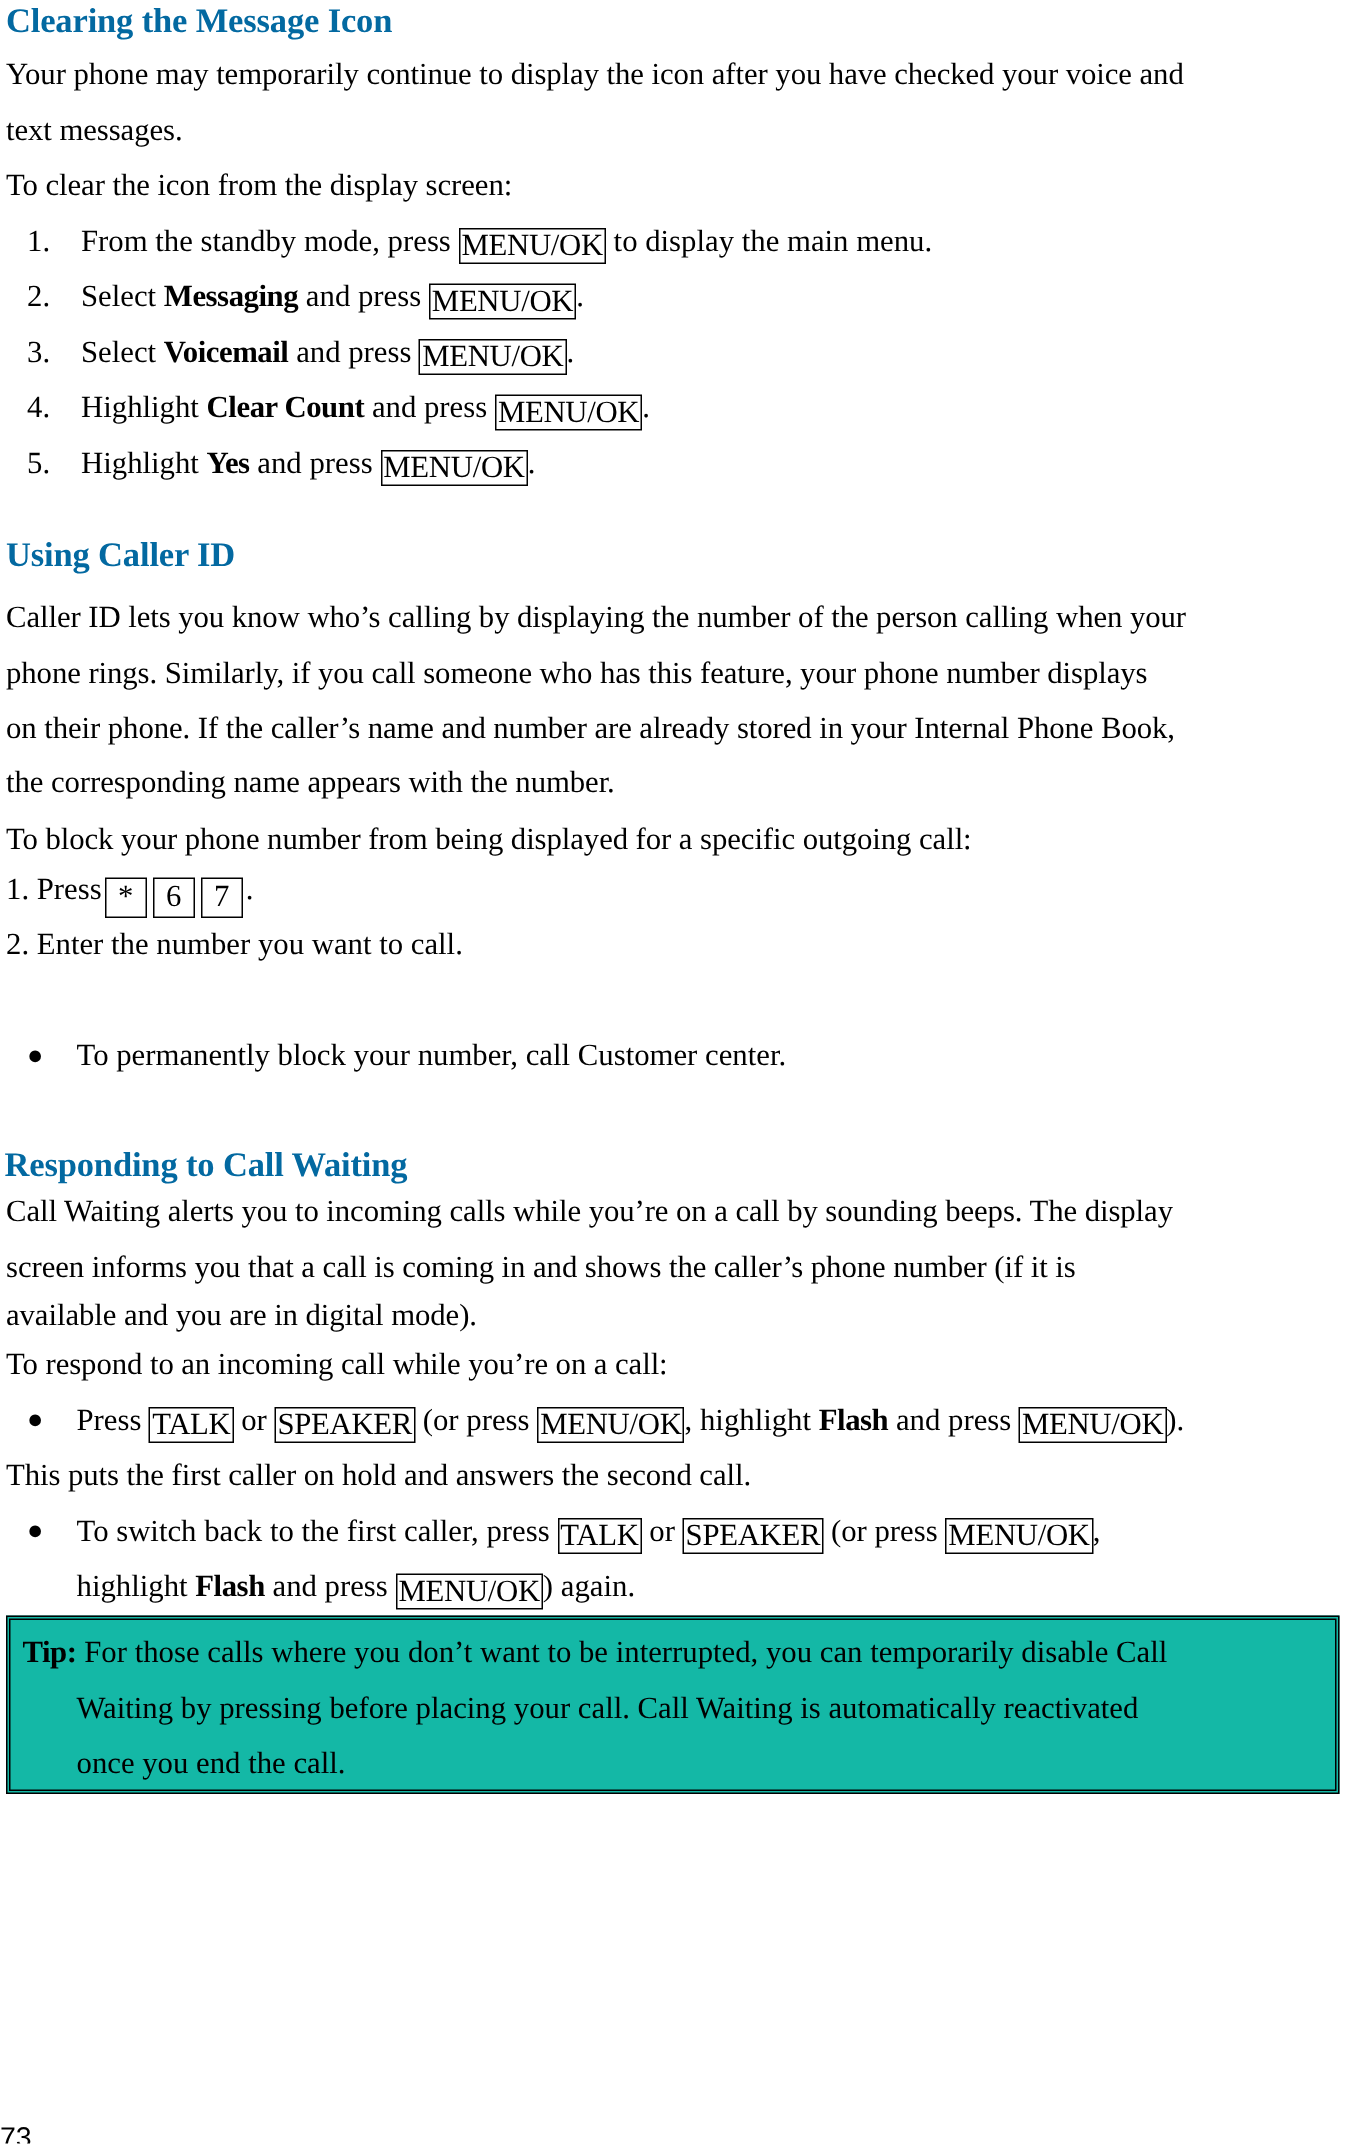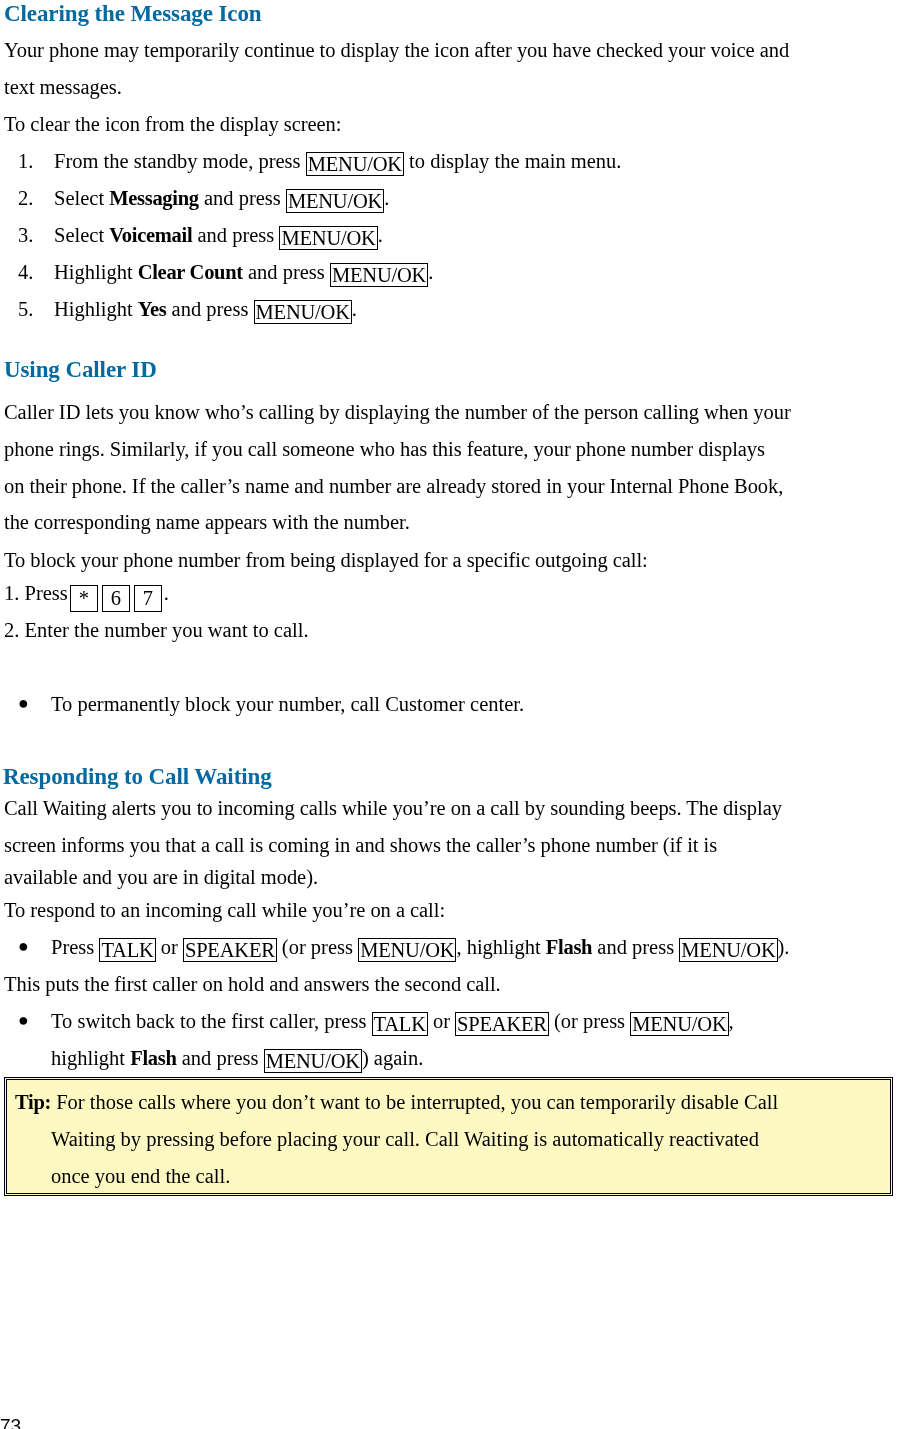--- a/index.html
+++ b/index.html
@@ -108,21 +108,21 @@
     font-size: 18px;
     line-height: 37px;
   }
   .bul-item .l { white-space: nowrap; display: block; }
 
   
   .tipbox {
     position: absolute;
     box-sizing: border-box;
     border: 3px double #000000;
-    background: #fef9c3;
+    background: #14b8a6;
     padding: 4px 6px 6px 8px;
   }
   .tipbox .l {
     font-size: 20.5px;
     line-height: 37px;
     white-space: nowrap;
     display: block;
   }
   .tipbox .indent { padding-left: 36px; }
 

